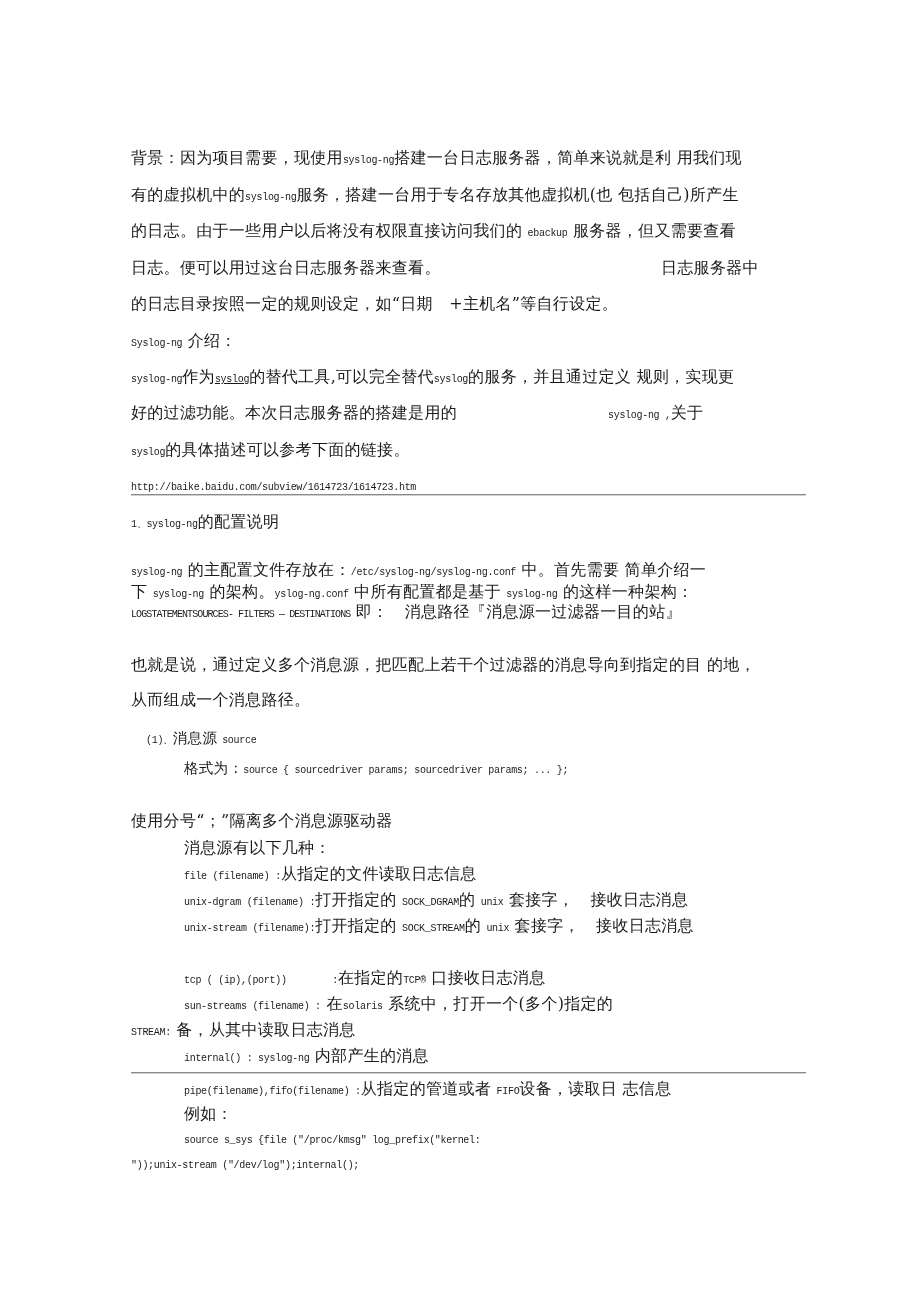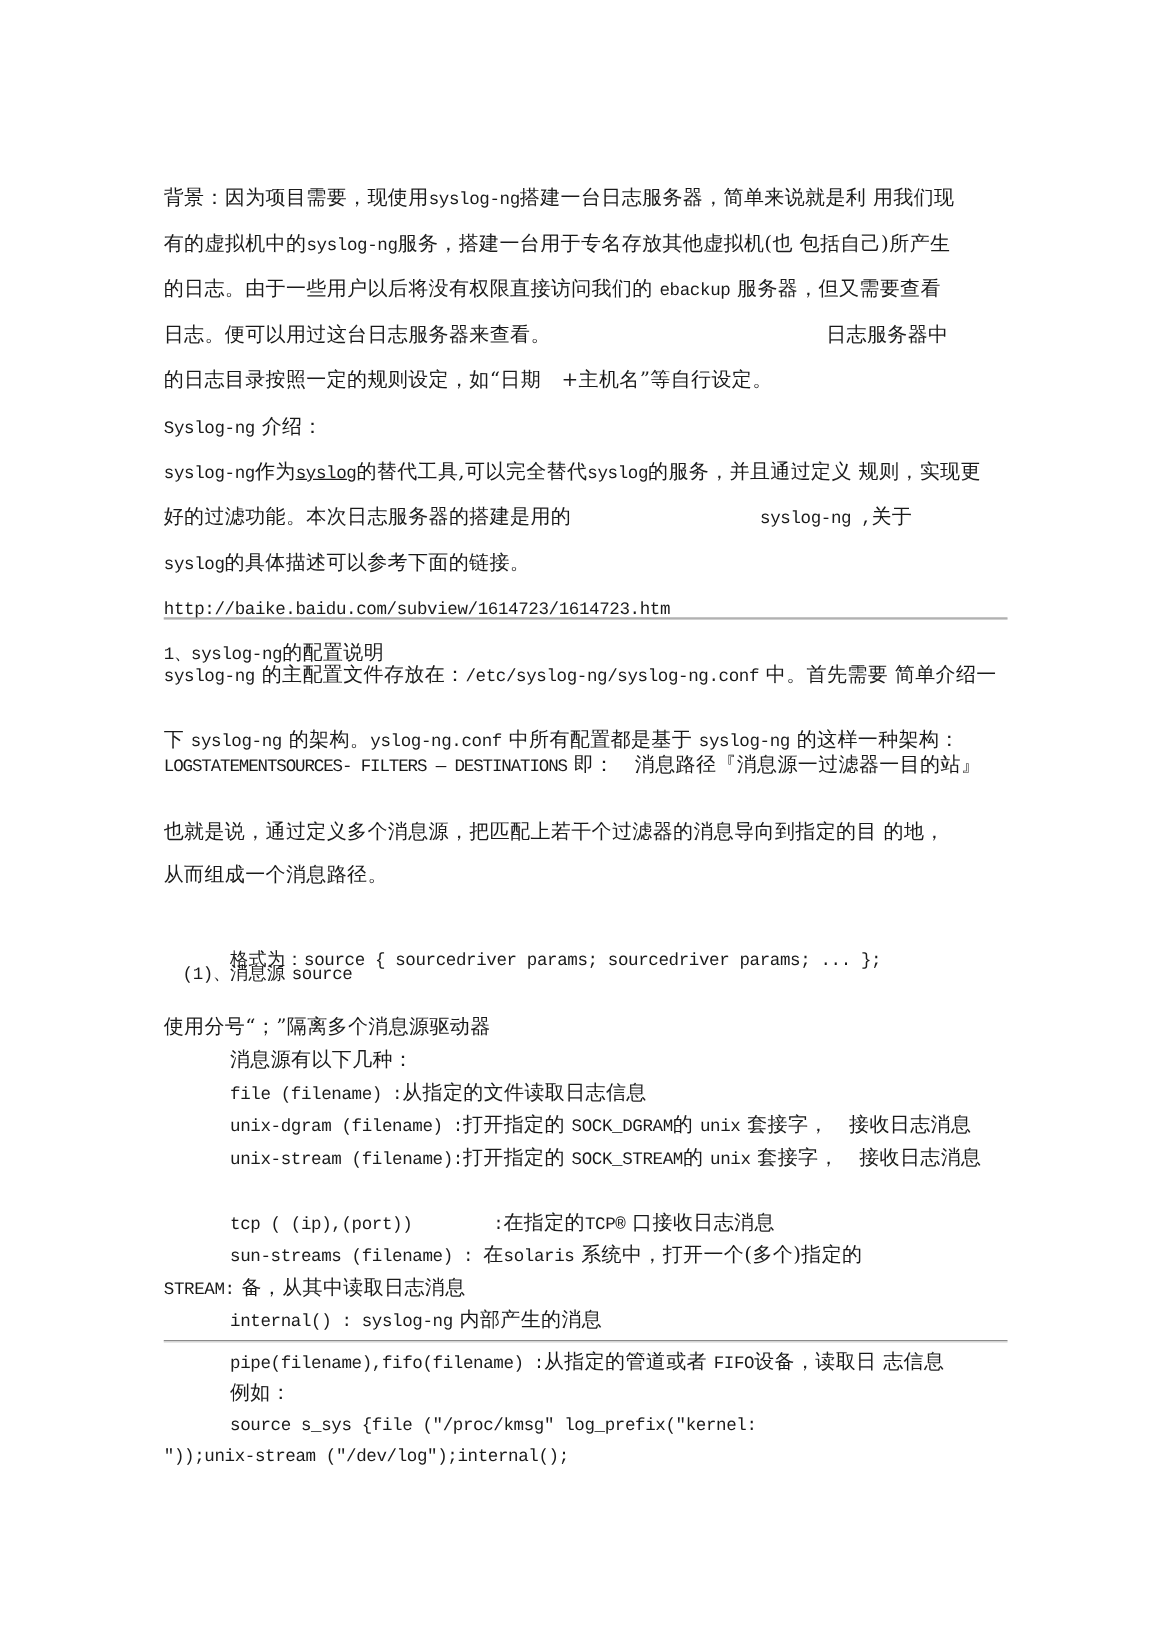--- a/index.html
+++ b/index.html
@@ -24,35 +24,35 @@
   .line {
     position: absolute;
     left: 131px;
     white-space: nowrap;
     font-size: 16px;
     line-height: 20px;
     letter-spacing: 0.3px;
   }
   .mono {
     font-family: "Liberation Mono", "DejaVu Sans Mono", monospace;
-    font-size: 14px;
+    font-size: 10px;
     letter-spacing: -0.3px;
   }
   .small { font-size: 14.5px; }
   .u { text-decoration: underline; }
   .rule {
     position: absolute;
     left: 131px;
     width: 675px;
     height: 0;
     border-top: 1px solid #8a8a8a;
     border-bottom: 1px solid #d0d0d0;
   }
   .ind1 { left: 184px; }
-  .ind0 { left: 146px; margin-top: 41px; }
+  .ind0 { left: 146px; }
 </style>
 </head>
 <body>
 
 <div class="page">
 
   <div class="line" style="top:148px">
     <span>背景：因为项目需要，现使用</span><span class="mono">syslog-ng</span><span>搭建一台日志服务器，简单来说就是利 用我们现</span>
   </div>
   <div class="line" style="top:185px">
@@ -85,21 +85,21 @@
   </div>
   <div class="line" style="top:440px">
     <span class="mono">syslog</span><span>的具体描述可以参考下面的链接。</span>
   </div>
   <div class="line mono" style="top:478px">http://baike.baidu.com/subview/1614723/1614723.htm</div>
   <div class="rule" style="top:494px"></div>
 
   <div class="line" style="top:512px">
     <span class="mono">1、</span><span class="mono">syslog-ng</span><span>的配置说明</span>
   </div>
-  <div class="line" style="top:530px">
+  <div class="line" style="top:560px">
     <span class="mono">syslog-ng</span><span> 的主配置文件存放在：</span><span class="mono">/etc/syslog-ng/syslog-ng.conf</span><span> 中。首先需要 简单介绍一</span>
   </div>
   <div class="line" style="top:582px">
     <span>下 </span><span class="mono">syslog-ng</span><span> 的架构。</span><span class="mono">yslog-ng.conf</span><span> 中所有配置都是基于 </span><span class="mono">syslog-ng</span><span> 的这样一种架构：</span>
   </div>
   <div class="line" style="top:602px">
     <span class="mono" style="letter-spacing:-0.9px">LOGSTATEMENTSOURCES- FILTERS — DESTINATIONS</span><span> 即：　消息路径『消息源一过滤器一目的站』</span>
   </div>
   <div class="line" style="top:655px">
     <span>也就是说，通过定义多个消息源，把匹配上若干个过滤器的消息导向到指定的目 的地，</span>

